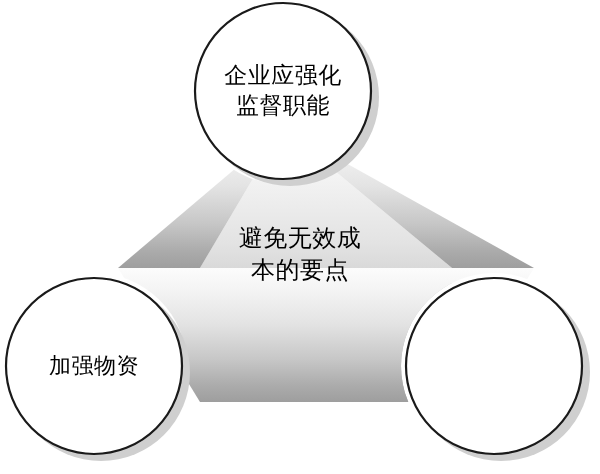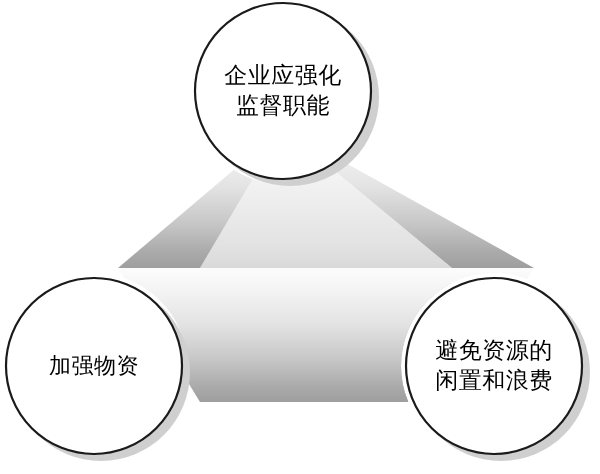--- a/index.html
+++ b/index.html
@@ -121,19 +121,19 @@
 
   <div class="node-label" id="label-top">
     <span class="line">企业应强化</span>
     <span class="line">监督职能</span>
   </div>
 
   <div class="node-label" id="label-left">
     <span class="line">加强物资</span>
   </div>
 
-  <div class="node-label" id="label-right">
-    <span class="line">避免资源的</span>
-    <span class="line">闲置和浪费</span>
+
+  <div class="node-label" id="label-center">
+    <span class="line">避免无效成</span>
+    <span class="line">本的要点</span>
   </div>
-
 
 </div>
 
 </body></html>

